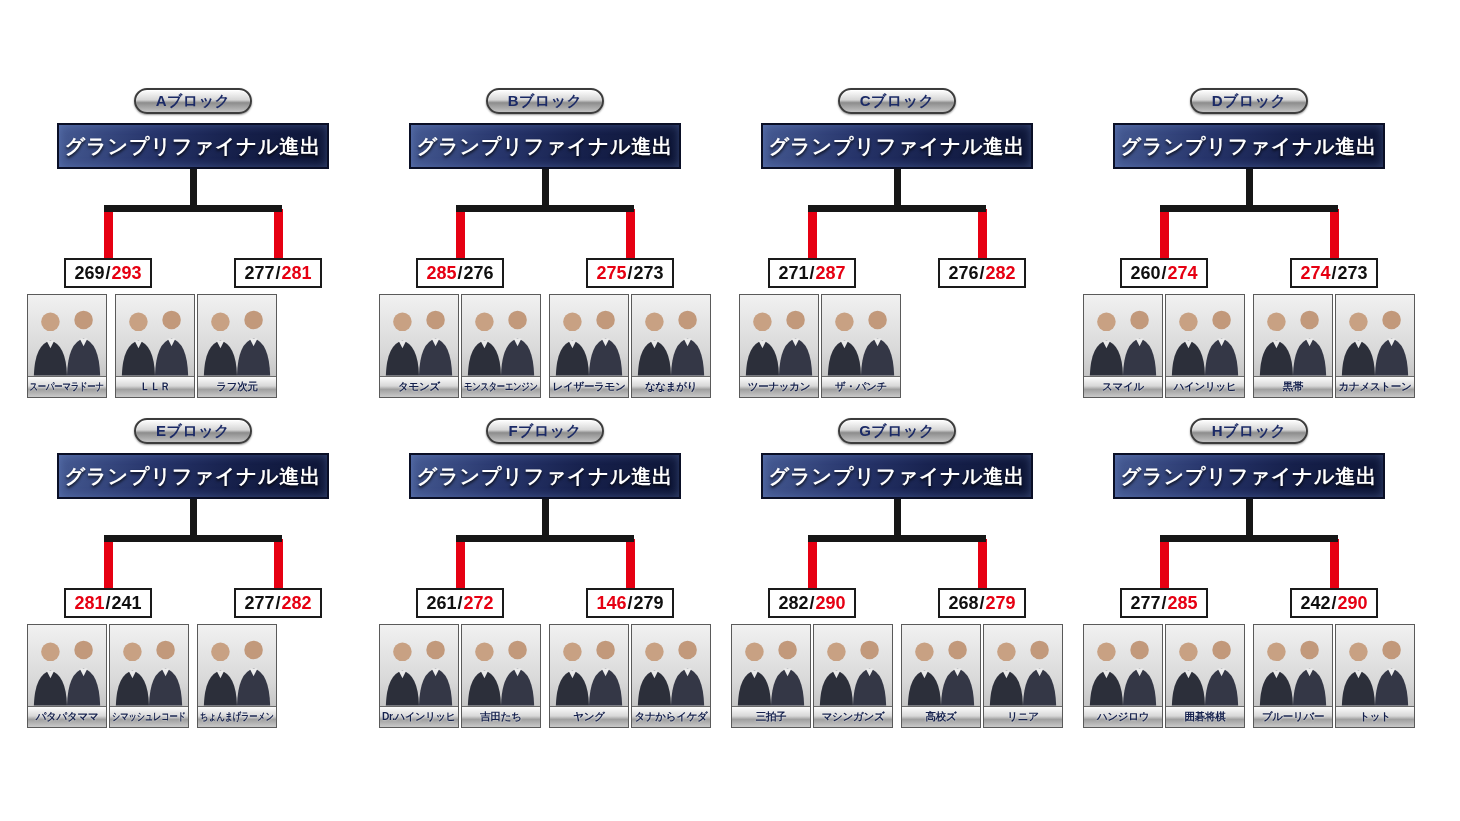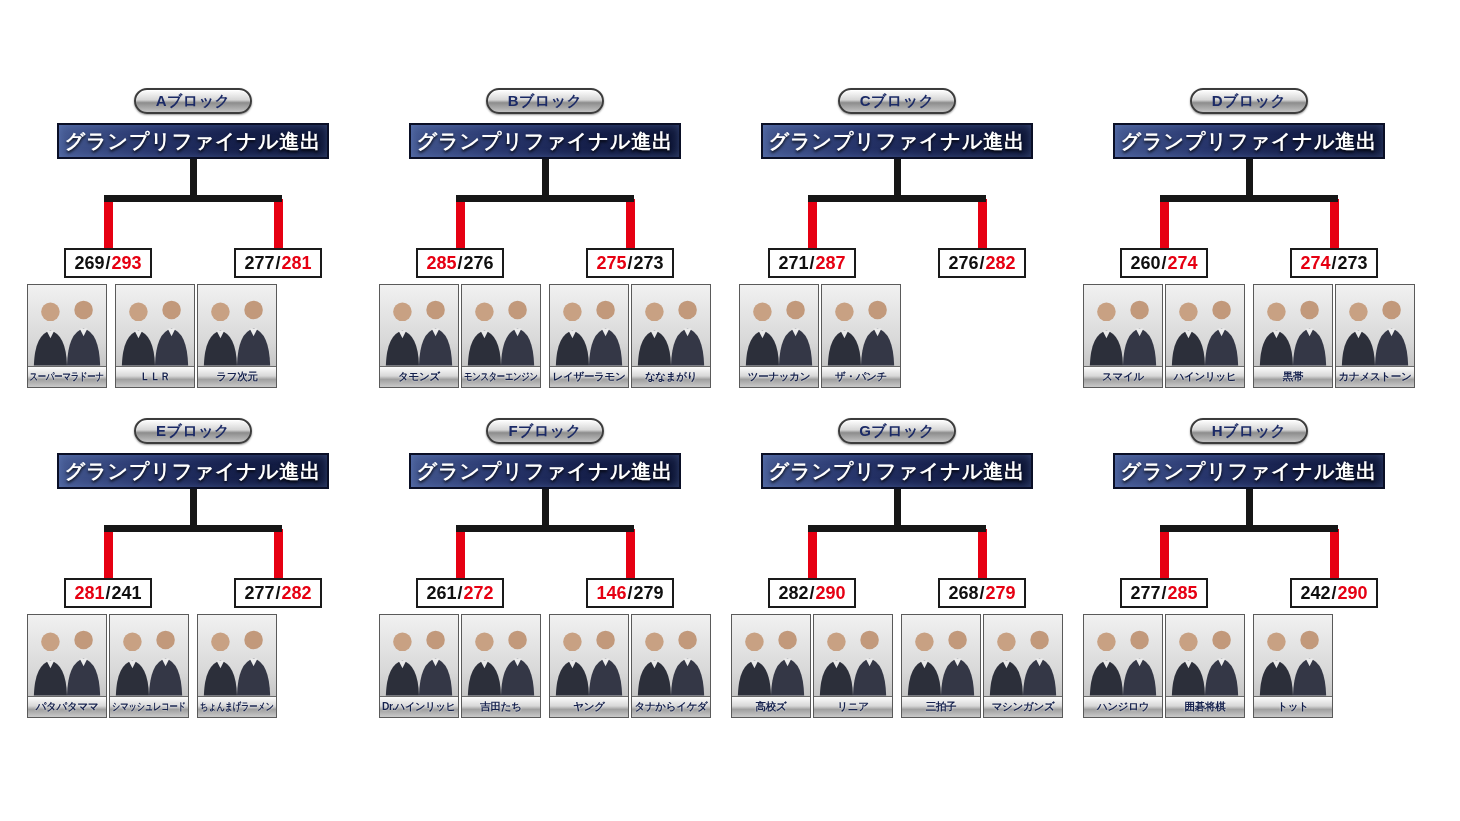--- a/index.html
+++ b/index.html
@@ -32,21 +32,21 @@
     box-shadow: inset 0 1px 1px rgba(255,255,255,.95), 0 1px 2px rgba(0,0,0,.4);
   }
   .badge-text {
     font-size: 15px; font-weight: bold;
     color: var(--badge-text, #1b2a66);
     letter-spacing: .5px;
   }
 
   
   .banner {
-    width: 272px; height: 36px; margin: 9px auto 0;
+    width: 272px; height: 46px; margin: 9px auto 0;
     background: linear-gradient(105deg, #465b93 0%, #27356b 35%, #16204b 65%, #0d1535 100%);
     border: 2px solid #0a0f26;
     display: flex; align-items: center; justify-content: center;
     box-shadow: inset 0 0 10px rgba(130,160,230,.35);
   }
   .banner-text {
     color: var(--banner-text, #ffffff);
     font-size: 20px; font-weight: bold; letter-spacing: 1px;
     text-shadow: 0 2px 3px rgba(0,0,0,.85);
     white-space: nowrap;
@@ -684,68 +684,68 @@
             <svg viewBox="0 0 80 82" aria-hidden="true">
               <circle cx="23" cy="27" r="9.5" fill="#c8a183"></circle>
               <path d="M6 82 Q7 50 23 46 Q39 50 40 82 Z" fill="#2c2f3a"></path>
               <path d="M19 46 L23 54 L27 46 Z" fill="#e8e8e8"></path>
               <circle cx="57" cy="25" r="9.5" fill="#c2997b"></circle>
               <path d="M40 82 Q41 48 57 44 Q73 48 74 82 Z" fill="#343746"></path>
               <path d="M53 44 L57 52 L61 44 Z" fill="#ececec"></path>
             </svg>
           </div>
           <div class="plate">
+            <span class="plate-text">三拍子</span>
+          </div>
+        </div>
+        <div class="card">
+          <div class="photo">
+            <svg viewBox="0 0 80 82" aria-hidden="true">
+              <circle cx="23" cy="27" r="9.5" fill="#c8a183"></circle>
+              <path d="M6 82 Q7 50 23 46 Q39 50 40 82 Z" fill="#2c2f3a"></path>
+              <path d="M19 46 L23 54 L27 46 Z" fill="#e8e8e8"></path>
+              <circle cx="57" cy="25" r="9.5" fill="#c2997b"></circle>
+              <path d="M40 82 Q41 48 57 44 Q73 48 74 82 Z" fill="#343746"></path>
+              <path d="M53 44 L57 52 L61 44 Z" fill="#ececec"></path>
+            </svg>
+          </div>
+          <div class="plate">
+            <span class="plate-text">マシンガンズ</span>
+          </div>
+        </div>
+      </div>
+      <div class="pair">
+        <div class="card">
+          <div class="photo">
+            <svg viewBox="0 0 80 82" aria-hidden="true">
+              <circle cx="23" cy="27" r="9.5" fill="#c8a183"></circle>
+              <path d="M6 82 Q7 50 23 46 Q39 50 40 82 Z" fill="#2c2f3a"></path>
+              <path d="M19 46 L23 54 L27 46 Z" fill="#e8e8e8"></path>
+              <circle cx="57" cy="25" r="9.5" fill="#c2997b"></circle>
+              <path d="M40 82 Q41 48 57 44 Q73 48 74 82 Z" fill="#343746"></path>
+              <path d="M53 44 L57 52 L61 44 Z" fill="#ececec"></path>
+            </svg>
+          </div>
+          <div class="plate">
             <span class="plate-text">高校ズ</span>
           </div>
         </div>
         <div class="card">
           <div class="photo">
             <svg viewBox="0 0 80 82" aria-hidden="true">
               <circle cx="23" cy="27" r="9.5" fill="#c8a183"></circle>
               <path d="M6 82 Q7 50 23 46 Q39 50 40 82 Z" fill="#2c2f3a"></path>
               <path d="M19 46 L23 54 L27 46 Z" fill="#e8e8e8"></path>
               <circle cx="57" cy="25" r="9.5" fill="#c2997b"></circle>
               <path d="M40 82 Q41 48 57 44 Q73 48 74 82 Z" fill="#343746"></path>
               <path d="M53 44 L57 52 L61 44 Z" fill="#ececec"></path>
             </svg>
           </div>
           <div class="plate">
             <span class="plate-text">リニア</span>
-          </div>
-        </div>
-      </div>
-      <div class="pair">
-        <div class="card">
-          <div class="photo">
-            <svg viewBox="0 0 80 82" aria-hidden="true">
-              <circle cx="23" cy="27" r="9.5" fill="#c8a183"></circle>
-              <path d="M6 82 Q7 50 23 46 Q39 50 40 82 Z" fill="#2c2f3a"></path>
-              <path d="M19 46 L23 54 L27 46 Z" fill="#e8e8e8"></path>
-              <circle cx="57" cy="25" r="9.5" fill="#c2997b"></circle>
-              <path d="M40 82 Q41 48 57 44 Q73 48 74 82 Z" fill="#343746"></path>
-              <path d="M53 44 L57 52 L61 44 Z" fill="#ececec"></path>
-            </svg>
-          </div>
-          <div class="plate">
-            <span class="plate-text">三拍子</span>
-          </div>
-        </div>
-        <div class="card">
-          <div class="photo">
-            <svg viewBox="0 0 80 82" aria-hidden="true">
-              <circle cx="23" cy="27" r="9.5" fill="#c8a183"></circle>
-              <path d="M6 82 Q7 50 23 46 Q39 50 40 82 Z" fill="#2c2f3a"></path>
-              <path d="M19 46 L23 54 L27 46 Z" fill="#e8e8e8"></path>
-              <circle cx="57" cy="25" r="9.5" fill="#c2997b"></circle>
-              <path d="M40 82 Q41 48 57 44 Q73 48 74 82 Z" fill="#343746"></path>
-              <path d="M53 44 L57 52 L61 44 Z" fill="#ececec"></path>
-            </svg>
-          </div>
-          <div class="plate">
-            <span class="plate-text">マシンガンズ</span>
           </div>
         </div>
       </div>
     </div>
 
   </section>
     <section class="block">
 
     <div class="badge">
       <span class="badge-text">Hブロック</span>
@@ -814,20 +814,35 @@
             <svg viewBox="0 0 80 82" aria-hidden="true">
               <circle cx="23" cy="27" r="9.5" fill="#c8a183"></circle>
               <path d="M6 82 Q7 50 23 46 Q39 50 40 82 Z" fill="#2c2f3a"></path>
               <path d="M19 46 L23 54 L27 46 Z" fill="#e8e8e8"></path>
               <circle cx="57" cy="25" r="9.5" fill="#c2997b"></circle>
               <path d="M40 82 Q41 48 57 44 Q73 48 74 82 Z" fill="#343746"></path>
               <path d="M53 44 L57 52 L61 44 Z" fill="#ececec"></path>
             </svg>
           </div>
           <div class="plate">
+            <span class="plate-text">ブルーリバー</span>
+          </div>
+        </div>
+        <div class="card">
+          <div class="photo">
+            <svg viewBox="0 0 80 82" aria-hidden="true">
+              <circle cx="23" cy="27" r="9.5" fill="#c8a183"></circle>
+              <path d="M6 82 Q7 50 23 46 Q39 50 40 82 Z" fill="#2c2f3a"></path>
+              <path d="M19 46 L23 54 L27 46 Z" fill="#e8e8e8"></path>
+              <circle cx="57" cy="25" r="9.5" fill="#c2997b"></circle>
+              <path d="M40 82 Q41 48 57 44 Q73 48 74 82 Z" fill="#343746"></path>
+              <path d="M53 44 L57 52 L61 44 Z" fill="#ececec"></path>
+            </svg>
+          </div>
+          <div class="plate">
             <span class="plate-text">トット</span>
           </div>
         </div>
       </div>
     </div>
 
   </section>
   </div>
 
 </body></html>

